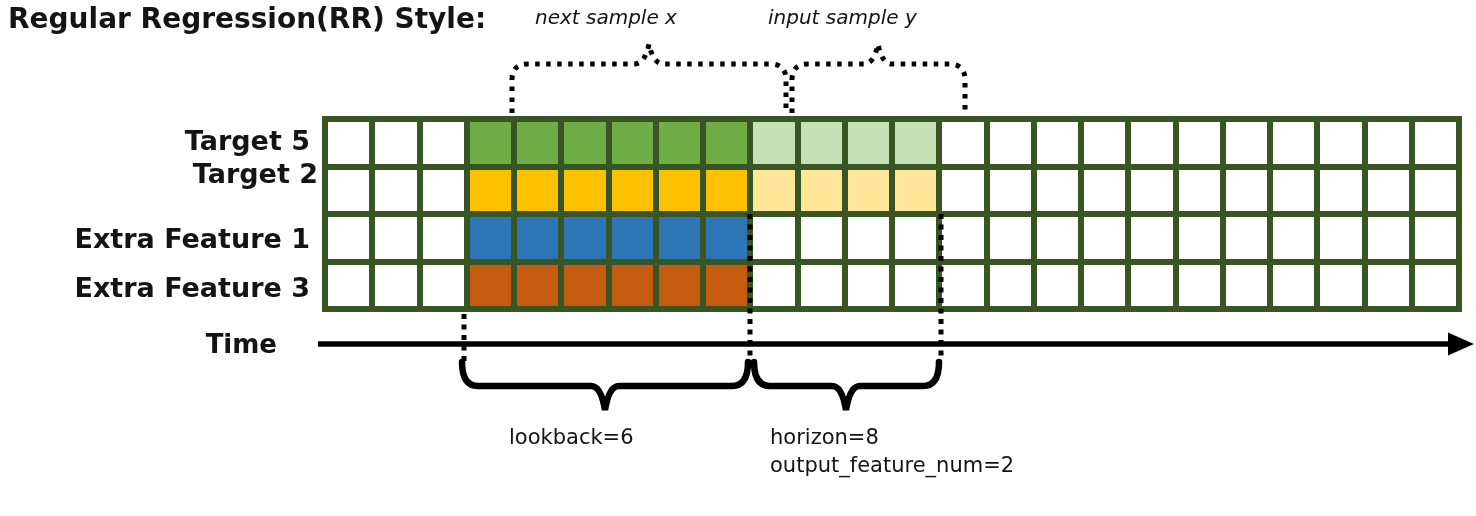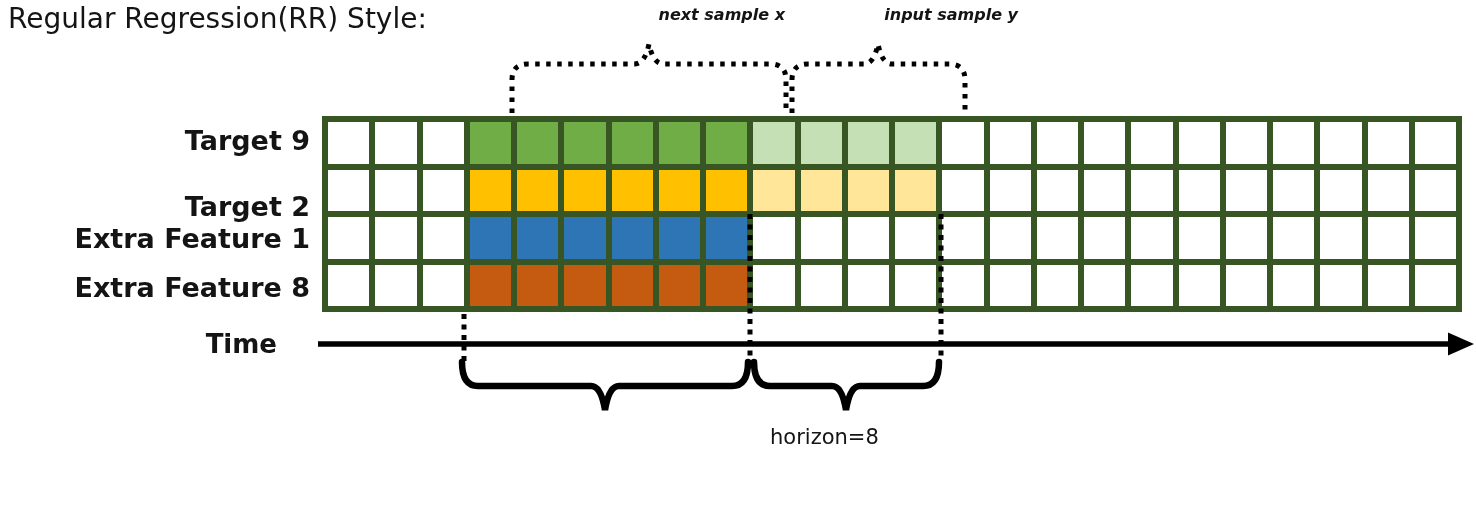--- a/index.html
+++ b/index.html
@@ -3,25 +3,25 @@
 <meta charset="utf-8">
 <style>
   html,body{margin:0;padding:0;}
   body{
     width:1476px;height:516px;position:relative;background:#ffffff;
     font-family:"DejaVu Sans","Liberation Sans",sans-serif;color:#141414;
     overflow:hidden;
   }
   .abs{position:absolute;}
   .title{
-    left:8px;top:2px;font-size:28px;font-weight:normal;letter-spacing:0px;
+    left:8px;top:2px;font-size:28px;font-weight:bold;letter-spacing:0px;
     white-space:nowrap;
   }
   .next-label{
-    top:5px;font-size:16px;font-style:italic;font-weight:700;text-align:right;
+    top:5px;font-size:20px;font-style:italic;font-weight:400;text-align:left;
     white-space:nowrap;
   }
   .row-label{
     left:0;width:310px;height:49px;line-height:49px;text-align:right;
     font-size:27px;font-weight:bold;white-space:nowrap;
   }
   .time-label{
     left:117px;width:160px;top:327px;height:34px;line-height:34px;
     text-align:right;font-size:26px;font-weight:bold;
   }
@@ -34,24 +34,24 @@
   svg.overlay{position:absolute;left:0;top:0;pointer-events:none;}
 </style>
 </head>
 <body>
 
 <div class="abs title">Regular Regression(RR) Style:</div>
 
 <div class="abs next-label" style="left:535px;width:250px;">next sample x</div>
 <div class="abs next-label" style="left:768px;width:250px;">input sample y</div>
 
-<div class="abs row-label" style="top:116px;">Target 9</div>
-<div class="abs row-label" style="top:182px;">Target 2</div>
+<div class="abs row-label" style="top:116px;">Target 5</div>
+<div class="abs row-label" style="top:149px;padding-left:8px;">Target 2</div>
 <div class="abs row-label" style="top:214px;">Extra Feature 1</div>
-<div class="abs row-label" style="top:263px;">Extra Feature 8</div>
+<div class="abs row-label" style="top:263px;">Extra Feature 3</div>
 
 <div class="abs grid" style="background: rgb(55, 86, 35); grid-template-columns: repeat(24, 1fr); grid-template-rows: repeat(4, 1fr);">
     <div class="cell" style="background: rgb(255, 255, 255);"></div>
     <div class="cell" style="background: rgb(255, 255, 255);"></div>
     <div class="cell" style="background: rgb(255, 255, 255);"></div>
     <div class="cell" style="background: rgb(112, 173, 71);"></div>
     <div class="cell" style="background: rgb(112, 173, 71);"></div>
     <div class="cell" style="background: rgb(112, 173, 71);"></div>
     <div class="cell" style="background: rgb(112, 173, 71);"></div>
     <div class="cell" style="background: rgb(112, 173, 71);"></div>
@@ -159,16 +159,18 @@
 
   <line x1="318" y1="344" x2="1452" y2="344" stroke="#000000" stroke-width="5.5"></line>
   <polygon points="1448,332.5 1448,355.5 1474,344" fill="#000000"></polygon>
 
   <path d="M 462 362 Q 462 386 478 386 L 591 386 Q 601 386 605 410 Q 609 386 619 386 L 732 386 Q 748 386 748 362" fill="none" stroke="#000000" stroke-width="6.5" stroke-linecap="round"></path>
 
   <path d="M 754 362 Q 754 386 770 386 L 832 386 Q 842 386 846 410 Q 850 386 860 386 L 923 386 Q 939 386 939 362" fill="none" stroke="#000000" stroke-width="6.5" stroke-linecap="round"></path>
 </svg>
 
 <div class="abs callout" style="left:509px;top:423px;">
+  <div>lookback=6</div>
 </div>
 <div class="abs callout" style="left:770px;top:423px;">
   <div>horizon=8</div>
+  <div>output_feature_num=2</div>
 </div>
 
 </body></html>

